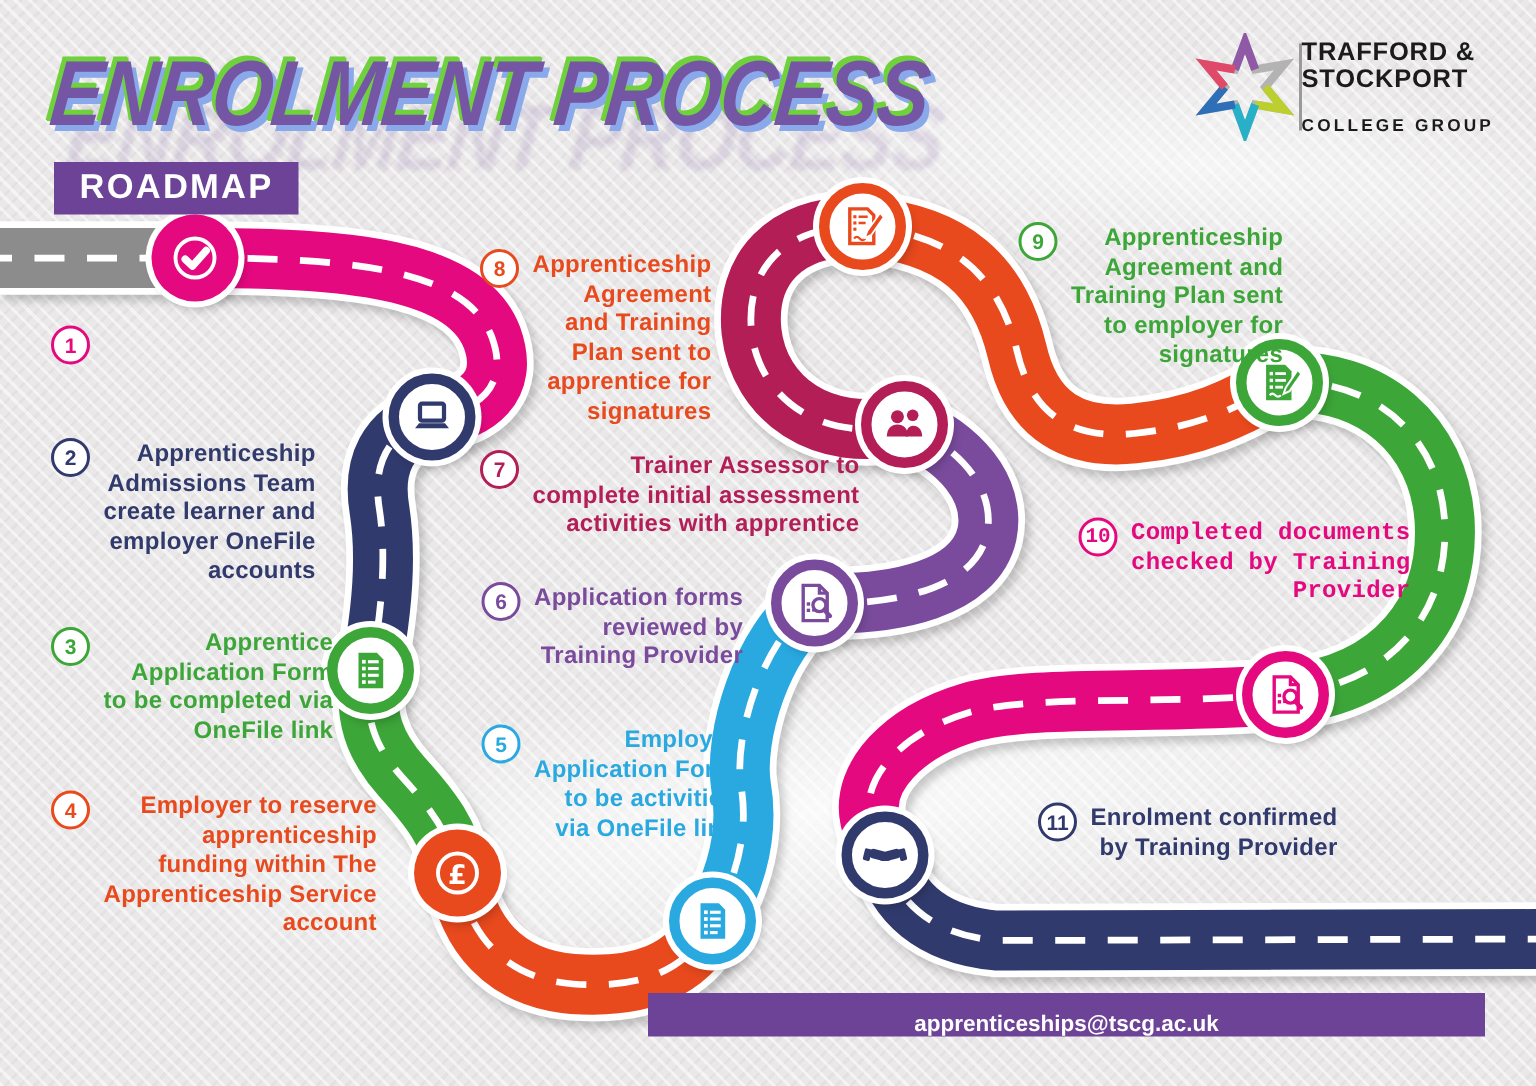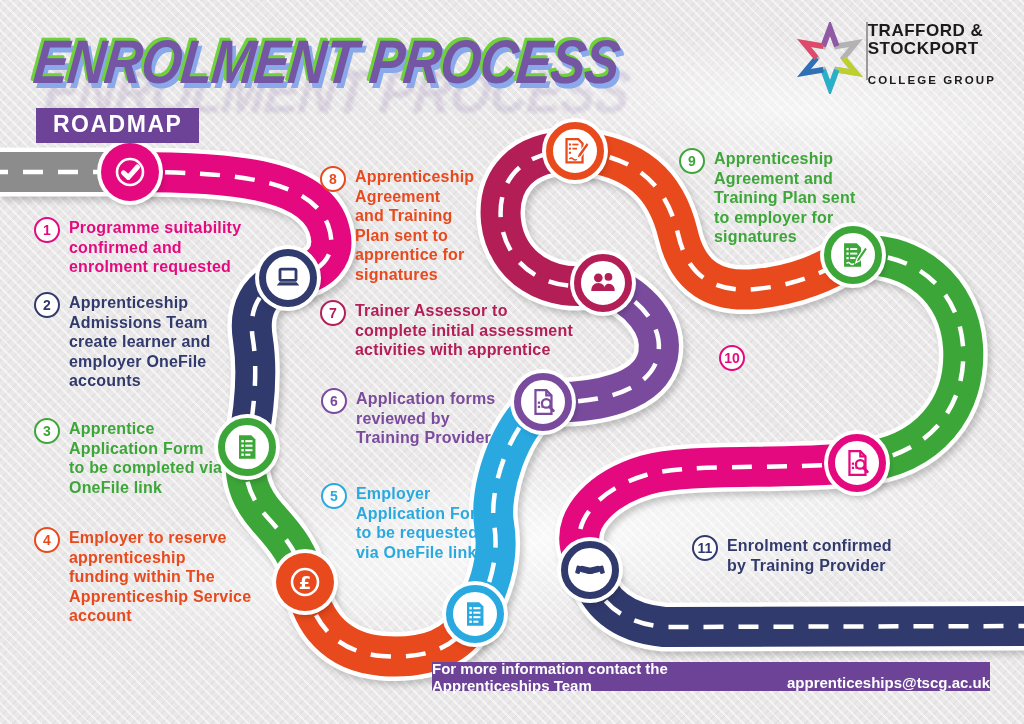--- a/index.html
+++ b/index.html
@@ -23,21 +23,21 @@
   .title{font-size:55px;font-weight:700;font-style:italic;letter-spacing:-1px;
     transform:skewX(-6deg) scale(0.95,1.12);transform-origin:left top;white-space:nowrap;
     text-shadow:-3px -3px 0 #6FD13C,-2px -2px 0 #6FD13C,4px 4px 0 #8AA9EA;}
   .title-ghost{position:absolute;left:10px;top:30px;font-size:55px;font-weight:700;font-style:italic;
     letter-spacing:-1px;transform:skewX(-6deg) scale(0.95,1.12);transform-origin:left top;white-space:nowrap;
     color:rgba(116,86,164,0.16);filter:blur(1.5px);z-index:-1;}
   .roadmap-box{position:absolute;left:36px;top:108px;z-index:30;color:#fff;
     font-size:23px;font-weight:800;letter-spacing:1.5px;padding:3px 17px 5px 17px;}
 
   
-  .logo{position:absolute;right:28px;top:22px;z-index:30;display:flex;align-items:flex-start;}
+  .logo{position:absolute;right:28px;top:22px;z-index:30;display:flex;align-items:center;}
   .logo-divider{width:2px;height:58px;background:#9a9a9a;}
   .logo-text{color:#1b1b1b;line-height:1.05;}
   .logo-l1,.logo-l2{font-size:17px;font-weight:800;letter-spacing:0.5px;}
   .logo-l3{font-size:11.5px;font-weight:700;letter-spacing:2.1px;margin-top:16px;}
 
   
   #roadsvg{position:absolute;left:0;top:0;z-index:5;filter:drop-shadow(3px 4px 3px rgba(70,70,70,0.28));}
   .casing{stroke:#fff;stroke-width:49;fill:none;}
   .tarmac{stroke:currentColor;stroke-width:40;fill:none;}
   .dashes{stroke:#fff;stroke-width:4.5;fill:none;stroke-dasharray:20 15;}
@@ -49,21 +49,21 @@
   .node.outline{background:#fff;border:7px solid currentColor;width:44px;height:44px;}
   .node.filled{background:currentColor;}
   .node svg{display:block;}
   .node.filled svg{color:#fff;}
 
   
   .step{position:absolute;z-index:20;display:flex;gap:9px;align-items:flex-start;}
   .badge{flex:0 0 auto;width:22px;height:22px;border-radius:50%;background:#fff;
     border:2.5px solid currentColor;display:flex;align-items:center;justify-content:center;
     font-size:14px;font-weight:800;margin-top:-1px;}
-  .step-text{font-size:16px;font-weight:700;line-height:1.22;white-space:pre-line;letter-spacing:0.2px;}
+  .step-text{font-size:16px;font-weight:700;line-height:1.22;white-space:pre-line;letter-spacing:0.2px;text-align:right;}
 
   
   .footer-bar{position:absolute;left:432px;top:662px;width:558px;height:29px;z-index:30;
     display:flex;align-items:center;justify-content:center;gap:6px;color:#fff;}
   .footer-text{font-size:15px;font-weight:700;}
   .footer-email{font-size:15px;font-weight:800;margin-top:12px;}
 </style>
 </head>
 <body>
 
@@ -274,23 +274,20 @@
       </svg>
     </div>
   <div class="node outline" style="left: 590px; top: 570px; color: rgb(49, 58, 109);">
       <svg width="32" height="32">
         <use href="#g-handshake"></use>
       </svg>
     </div>
 
   <div class="step" style="left: 34px; top: 218px; width: 230px; color: rgb(229, 9, 127);">
     <div class="badge">1</div>
-    <div class="step-text">Programme suitability
-confirmed and
-enrolment requested</div>
   </div>
   <div class="step" style="left: 34px; top: 293px; width: 220px; color: rgb(49, 58, 109);">
     <div class="badge">2</div>
     <div class="step-text">Apprenticeship
 Admissions Team
 create learner and
 employer OneFile
 accounts</div>
   </div>
   <div class="step" style="left: 34px; top: 419px; width: 220px; color: rgb(61, 166, 57);">
@@ -305,21 +302,21 @@
     <div class="step-text">Employer to reserve
 apprenticeship
 funding within The
 Apprenticeship Service
 account</div>
   </div>
   <div class="step" style="left: 321px; top: 484px; width: 190px; color: rgb(41, 169, 224);">
     <div class="badge">5</div>
     <div class="step-text">Employer
 Application Form
-to be requested
+to be activities
 via OneFile link</div>
   </div>
   <div class="step" style="left: 321px; top: 389px; width: 190px; color: rgb(122, 75, 157);">
     <div class="badge">6</div>
     <div class="step-text">Application forms
 reviewed by
 Training Provider</div>
   </div>
   <div class="step" style="left: 320px; top: 301px; width: 260px; color: rgb(179, 30, 86);">
     <div class="badge">7</div>
@@ -337,22 +334,25 @@
 signatures</div>
   </div>
   <div class="step" style="left: 679px; top: 149px; width: 210px; color: rgb(61, 166, 57);">
     <div class="badge">9</div>
     <div class="step-text">Apprenticeship
 Agreement and
 Training Plan sent
 to employer for
 signatures</div>
   </div>
-  <div class="step" style="left: 719px; top: 346px; width: 230px; color: rgb(229, 9, 127);">
+  <div class="step" style="left: 719px; top: 346px; width: 230px; color: rgb(229, 9, 127); font-family: Liberation Mono, monospace;">
     <div class="badge">10</div>
+    <div class="step-text">Completed documents
+checked by Training
+Provider</div>
   </div>
   <div class="step" style="left: 664px; top: 536px; width: 230px; color: rgb(49, 58, 109); margin-left: 28px;">
     <div class="badge">11</div>
     <div class="step-text">Enrolment confirmed
 by Training Provider</div>
   </div>
 
   <div class="title-wrap">
     <div class="title-ghost">ENROLMENT PROCESS</div>
     <div class="title" style="color: rgb(116, 86, 164);">ENROLMENT PROCESS</div>
@@ -370,17 +370,16 @@
     </svg>
     <div class="logo-divider"></div>
     <div class="logo-text">
       <div class="logo-l1">TRAFFORD &amp;</div>
       <div class="logo-l2">STOCKPORT</div>
       <div class="logo-l3">COLLEGE GROUP</div>
     </div>
   </div>
 
   <div class="footer-bar" style="background: rgb(108, 67, 150);">
-    <span class="footer-text">For more information contact the Apprenticeships Team</span>
     <span class="footer-email">apprenticeships@tscg.ac.uk</span>
   </div>
 
 </div>
 
 </body></html>

